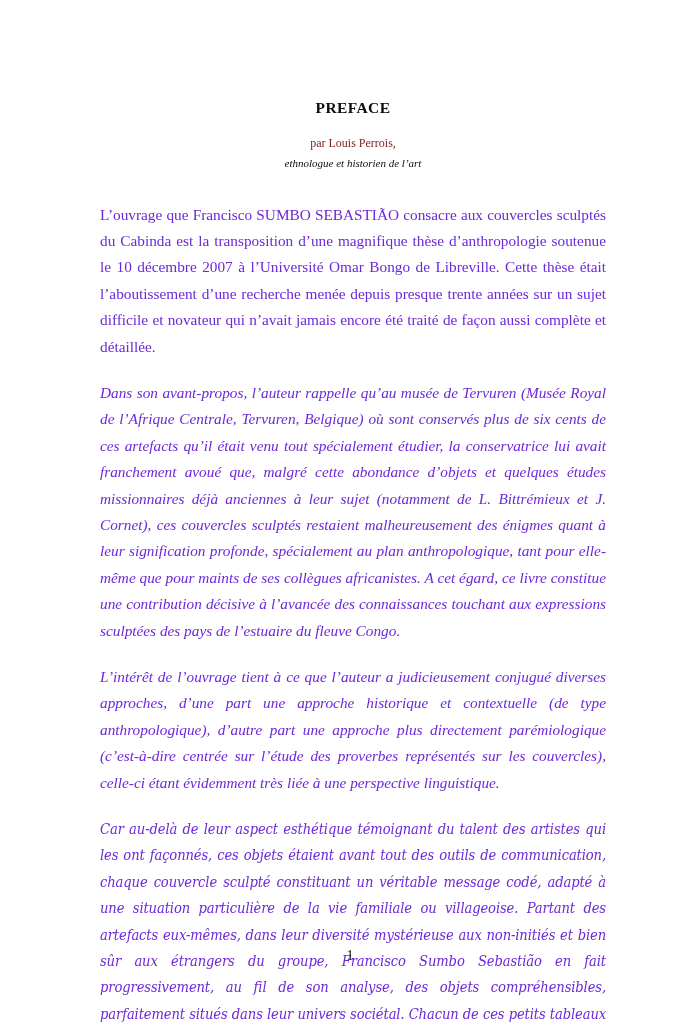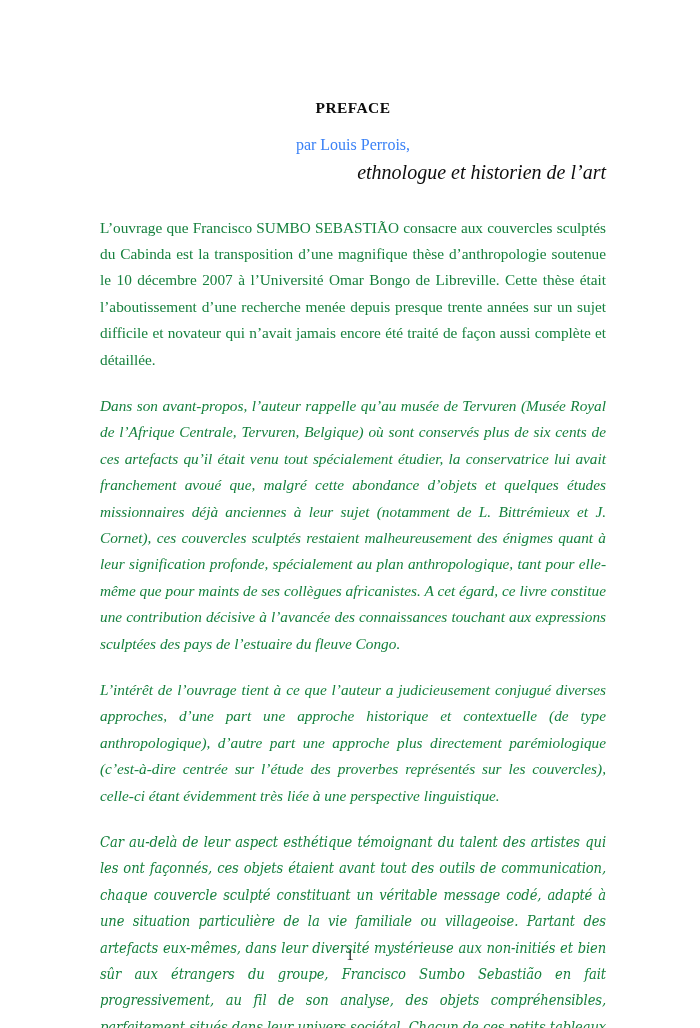--- a/index.html
+++ b/index.html
@@ -29,42 +29,42 @@
     font-size: 15.5px;
     text-align: center;
     color: #0d0d0d;
     letter-spacing: 0.4px;
     margin: 0;
     padding-top: 100px;
     line-height: 1.0;
   }
   .byline {
     font-family: "Liberation Serif", "DejaVu Serif", serif;
-    font-size: 16px;
+    font-size: 12px;
     text-align: center;
-    color: #3b82f6;
+    color: #7f1d1d;
     margin: 0;
     padding-top: 21px;
     line-height: 1.0;
   }
   .byline-sub {
     font-family: "Liberation Serif", "DejaVu Serif", serif;
     font-style: italic;
-    font-size: 20px;
-    text-align: right;
+    font-size: 11px;
+    text-align: center;
     color: #0d0d0d;
     margin: 0;
     padding-top: 9px;
     line-height: 1.0;
   }
   .body-para {
     font-family: "Liberation Serif", "DejaVu Serif", serif;
     font-size: 15.3px;
     line-height: 26.4px;
-    color: #15803d;
+    color: #6d28d9;
     text-align: justify;
     text-justify: inter-word;
     margin: 0;
     hyphens: none;
   }
   .para-gap-first { margin-top: 33px; }
   .para-gap       { margin-top: 20px; font-style: italic; }
 
   
   .body-para.condensed {

